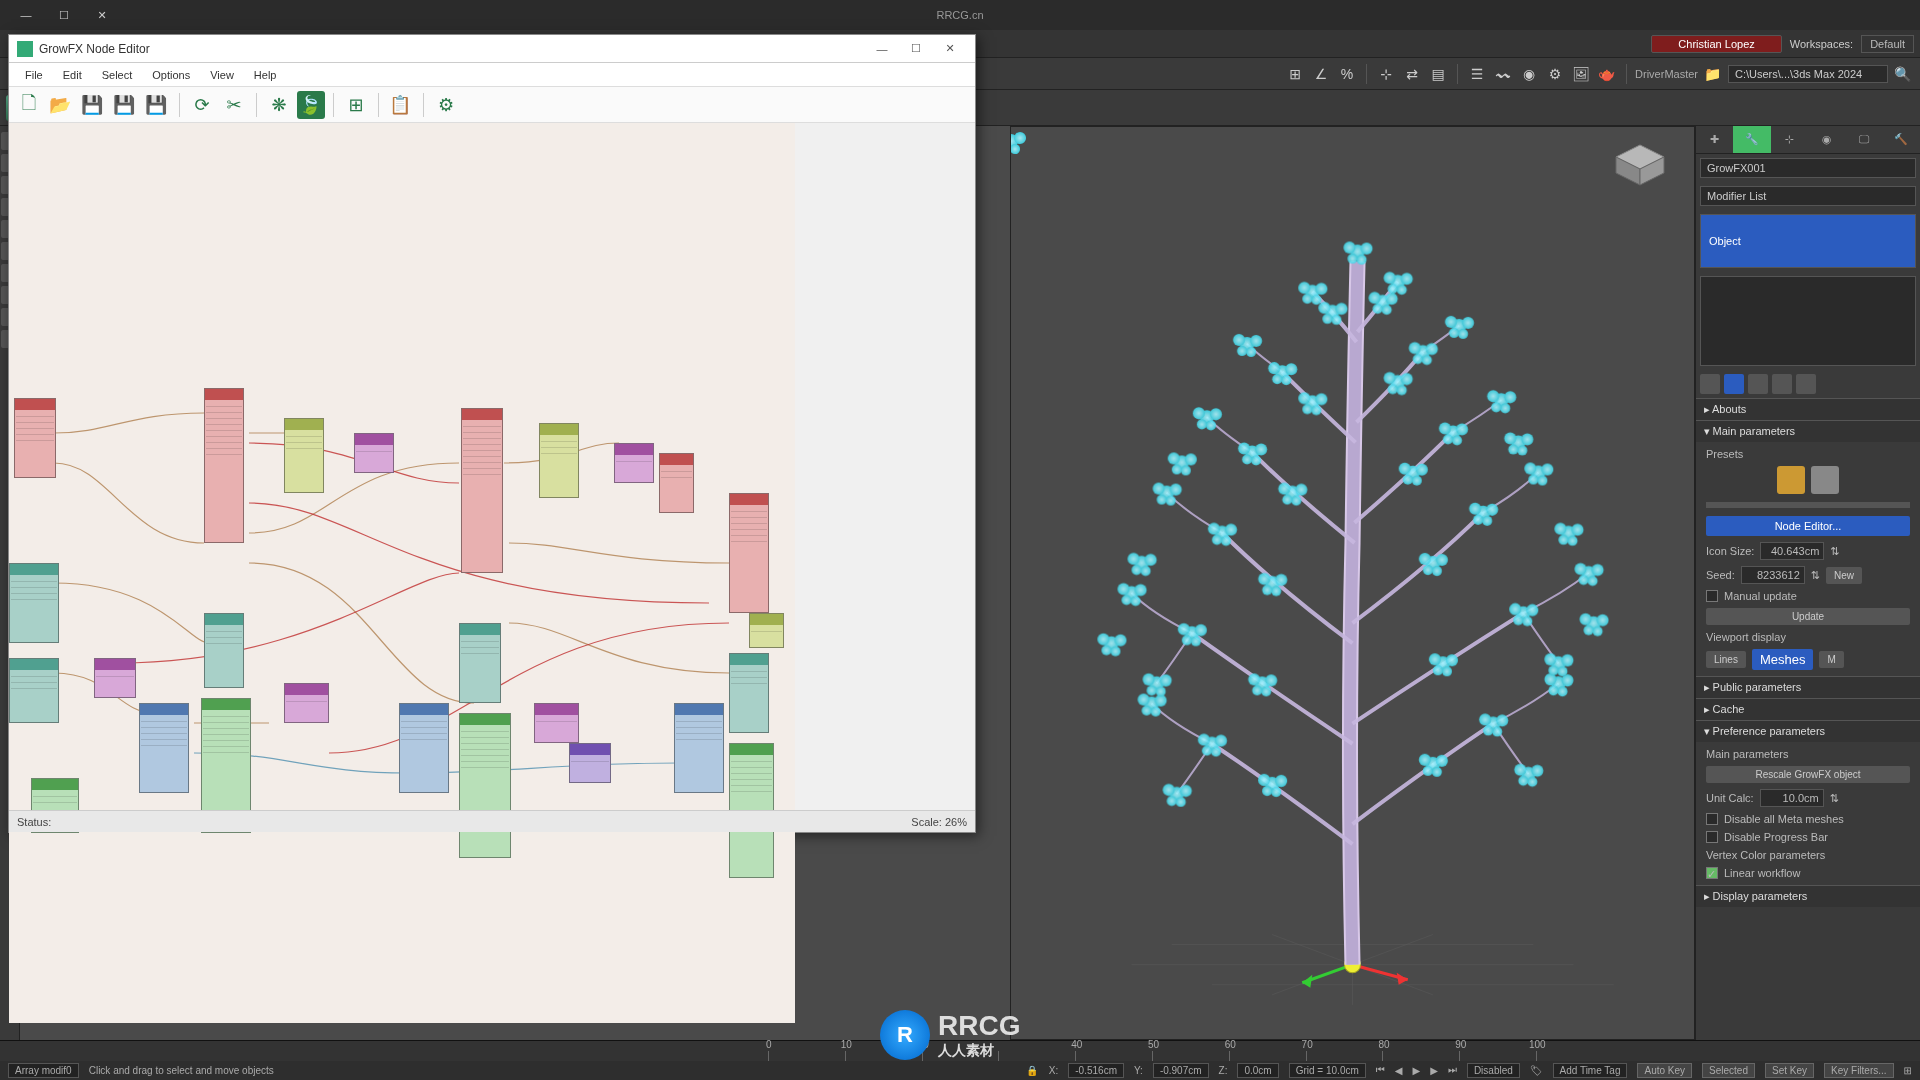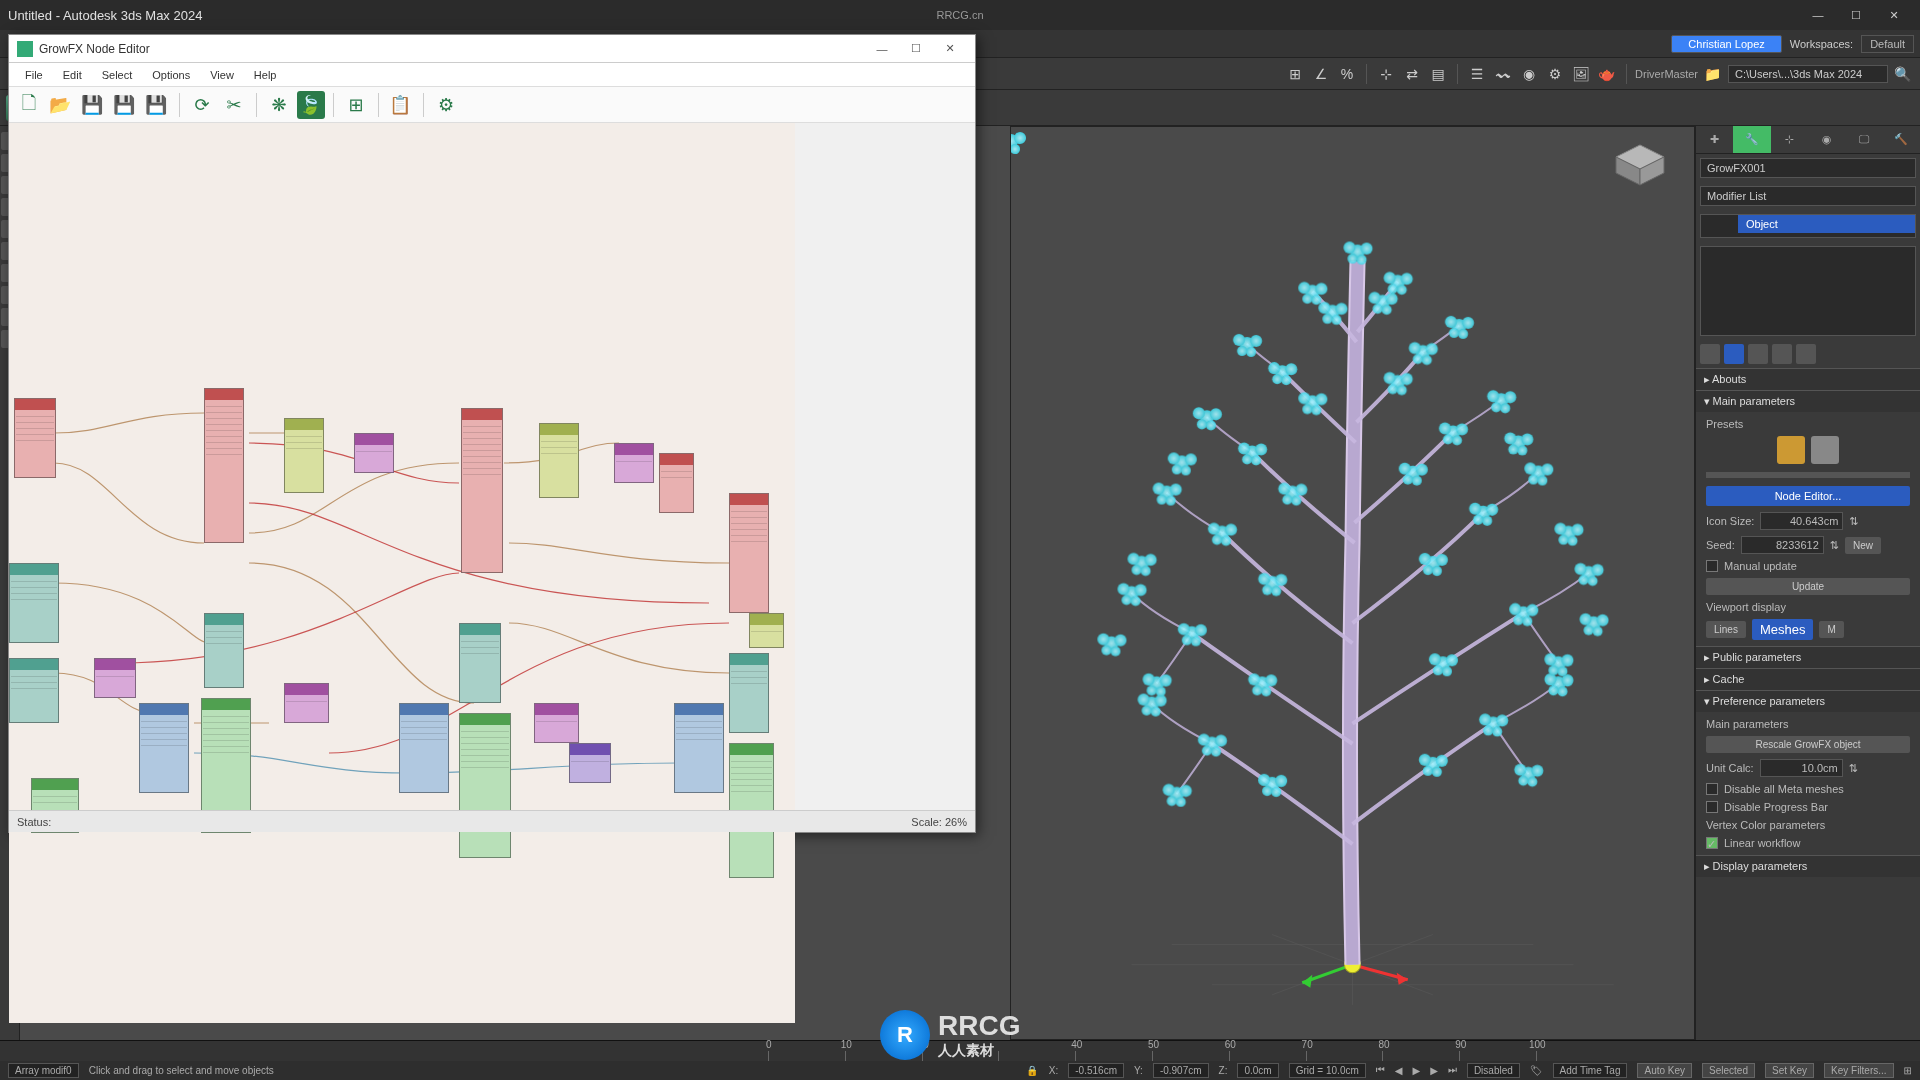--- a/index.html
+++ b/index.html
@@ -9,21 +9,21 @@
 .titlebar { height: 30px; background: #2b2b2b; display: flex; align-items: center; padding: 0 8px; }
 .titlebar .title { flex: 1; color: #e0e0e0; font-size: 13px; }
 .titlebar .center { position: absolute; left: 50%; transform: translateX(-50%); color: #999; }
 .titlebar .win-btns { display: flex; gap: 2px; }
 .titlebar .win-btn { width: 36px; height: 24px; display: flex; align-items: center; justify-content: center; color: #ccc; cursor: pointer; }
 
 
 .menubar { height: 28px; background: #343434; display: flex; align-items: center; padding: 0 6px; gap: 2px; border-bottom: 1px solid #222; }
 .menubar .mitem { padding: 4px 10px; color: #ddd; cursor: pointer; }
 .menubar .right { margin-left: auto; display: flex; gap: 8px; align-items: center; }
-.menubar .login-pill { background: #3b82f6; color: #fff; padding: 2px 16px; border: 1px solid #555; border-radius: 2px; }
+.menubar .login-pill { background: #7f1d1d; color: #fff; padding: 2px 26px; border: 1px solid #555; border-radius: 2px; }
 .menubar .workspace { color: #bbb; padding: 2px 8px; border: 1px solid #555; }
 
 
 .toolbar { height: 32px; background: #3a3a3a; border-bottom: 1px solid #222; display: flex; align-items: center; padding: 0 6px; gap: 4px; }
 .toolbar .btn { width: 22px; height: 22px; display: flex; align-items: center; justify-content: center; color: #ccc; font-size: 14px; cursor: pointer; }
 .toolbar .sep { width: 1px; height: 20px; background: #555; margin: 0 4px; }
 .toolbar .field { background: #2a2a2a; border: 1px solid #555; color: #ccc; padding: 2px 6px; font-size: 11px; width: 160px; }
 
 
 .iconribbon { height: 36px; background: #3a3a3a; border-bottom: 1px solid #222; display: flex; align-items: center; padding: 0 6px; gap: 5px; }
@@ -50,23 +50,23 @@
 .rightpanel .tab { flex: 1; display: flex; align-items: center; justify-content: center; color: #aaa; cursor: pointer; }
 .rightpanel .tab.active { background: #4b6; color: #fff; }
 .rightpanel .namefield { background: #2a2a2a; color: #ccc; padding: 3px 6px; border: 1px solid #555; margin: 4px; font-size: 11px; }
 .rightpanel .section { border-top: 1px solid #555; }
 .rightpanel .sechead { padding: 4px 8px; color: #ddd; font-size: 11px; background: #333; cursor: pointer; }
 .rightpanel .secbody { padding: 6px 10px; font-size: 11px; color: #bbb; display: flex; flex-direction: column; gap: 6px; }
 .rightpanel .row { display: flex; align-items: center; gap: 6px; }
 .rightpanel .btn-wide { background: #2b5cbf; color: #fff; padding: 4px; text-align: center; cursor: pointer; border-radius: 2px; }
 .rightpanel .btn-small { background: #2b5cbf; color: #fff; padding: 3px 8px; cursor: pointer; border-radius: 2px; font-size: 13px; }
 .rightpanel .btn-grey { background: #555; color: #ccc; padding: 3px 8px; cursor: pointer; border-radius: 2px; font-size: 10px; }
-.rightpanel .spinner { background: #2a2a2a; border: 1px solid #555; padding: 2px 4px; width: 83px; text-align: right; }
+.rightpanel .spinner { background: #2a2a2a; border: 1px solid #555; padding: 2px 4px; width: 64px; text-align: right; }
 .rightpanel .modlist { background: #2a2a2a; border: 1px solid #555; margin: 4px; min-height: 24px; }
-.rightpanel .modlist .moditem { background: #2b5cbf; color: #fff; padding: 3px 8px; margin-left: 37px; }
+.rightpanel .modlist .moditem { background: #2b5cbf; color: #fff; padding: 20px 8px; }
 .rightpanel .modstack { background: #2a2a2a; border: 1px solid #555; margin: 4px; height: 90px; }
 .rightpanel .iconrow { display: flex; gap: 4px; margin: 4px; }
 .rightpanel .iconrow .ic { width: 20px; height: 20px; background: #555; border-radius: 2px; }
 .rightpanel .filebtns { display: flex; gap: 6px; justify-content: center; }
 .rightpanel .filebtn { width: 28px; height: 28px; background: #cc9933; border-radius: 3px; }
 
 
 .dialog { position: absolute; left: 8px; top: 34px; width: 968px; height: 799px; background: #f0f0f0; border: 1px solid #888; box-shadow: 3px 3px 12px rgba(0,0,0,0.5); z-index: 50; }
 .dialog .dtitlebar { height: 28px; background: #fff; border-bottom: 1px solid #ccc; display: flex; align-items: center; padding: 0 8px; }
 .dialog .dtitlebar .dicon { width: 16px; height: 16px; background: #3a7; margin-right: 6px; }
@@ -114,21 +114,20 @@
 .statusrow .field { background: #222; padding: 1px 6px; border: 1px solid #555; }
 .statusrow .btn { background: #444; padding: 1px 6px; border: 1px solid #666; cursor: pointer; }
 
 
 .chk { width: 12px; height: 12px; border: 1px solid #777; display: inline-block; background: #2a2a2a; }
 </style>
 </head>
 <body>
 
 <div class="titlebar">
-  <span class="title">Untitled - Autodesk 3ds Max 2024</span>
   <span class="center">RRCG.cn</span>
   <div class="win-btns">
     <div class="win-btn">—</div>
     <div class="win-btn">☐</div>
     <div class="win-btn">✕</div>
   </div>
 </div>
 
 <div class="menubar">
   <div class="mitem">File</div>

